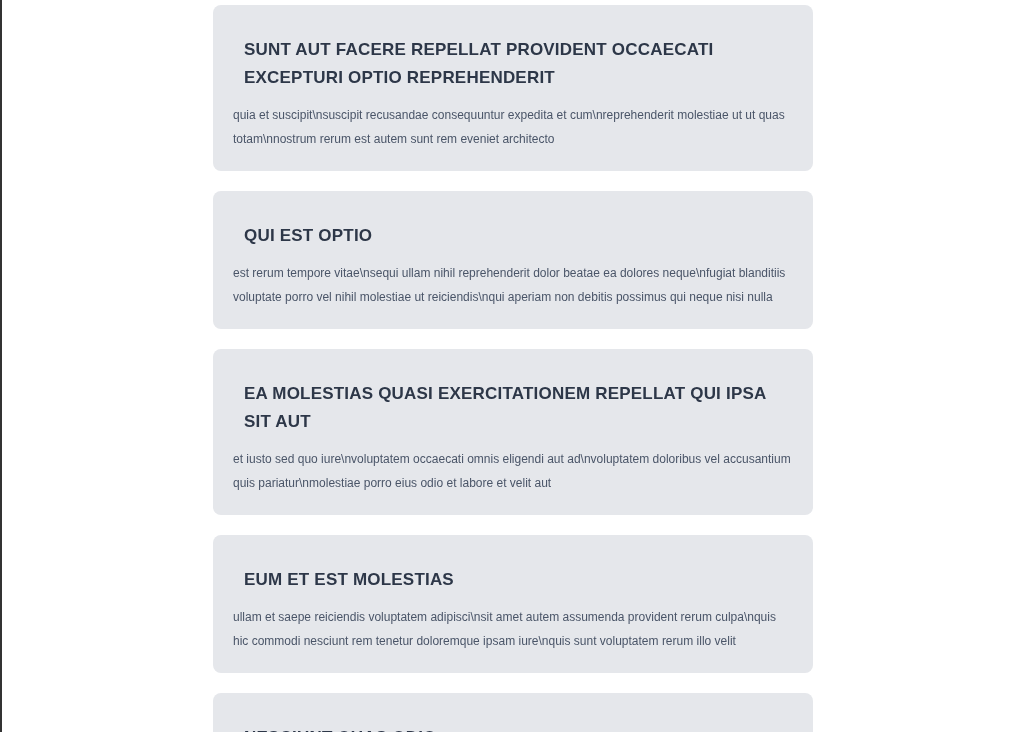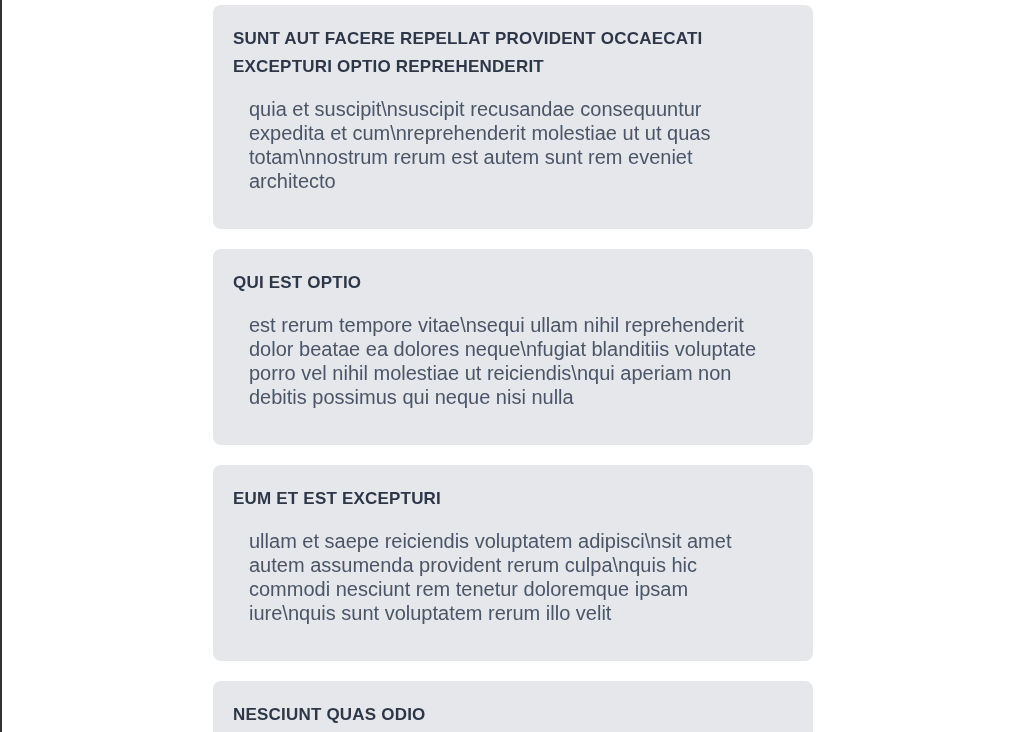--- a/index.html
+++ b/index.html
@@ -30,30 +30,30 @@
     display: flex;
     flex-direction: column;
     gap: 20px;
   }
   .post-card {
     background: #e5e7eb;
     border-radius: 8px;
     padding: 20px;
   }
   .post-title {
-    margin: 0;
+    margin: 11px;
     font-size: 17px;
     line-height: 28px;
     font-weight: 700;
     color: #2d3748;
     letter-spacing: 0.2px;
   }
   .post-body {
-    margin: 16px;
-    font-size: 20px;
+    margin: 0;
+    font-size: 12px;
     line-height: 24px;
     font-weight: 400;
     color: #4a5568;
   }
 </style>
 </head>
 <body>
 
 <div class="window-border"></div>
 
@@ -62,23 +62,27 @@
   <div class="post-card">
     <h2 class="post-title">SUNT AUT FACERE REPELLAT PROVIDENT OCCAECATI EXCEPTURI OPTIO REPREHENDERIT</h2>
     <p class="post-body">quia et suscipit\nsuscipit recusandae consequuntur expedita et cum\nreprehenderit molestiae ut ut quas totam\nnostrum rerum est autem sunt rem eveniet architecto</p>
   </div>
 
   <div class="post-card">
     <h2 class="post-title">QUI EST OPTIO</h2>
     <p class="post-body">est rerum tempore vitae\nsequi ullam nihil reprehenderit dolor beatae ea dolores neque\nfugiat blanditiis voluptate porro vel nihil molestiae ut reiciendis\nqui aperiam non debitis possimus qui neque nisi nulla</p>
   </div>
 
+  <div class="post-card">
+    <h2 class="post-title">EA MOLESTIAS QUASI EXERCITATIONEM REPELLAT QUI IPSA SIT AUT</h2>
+    <p class="post-body">et iusto sed quo iure\nvoluptatem occaecati omnis eligendi aut ad\nvoluptatem doloribus vel accusantium quis pariatur\nmolestiae porro eius odio et labore et velit aut</p>
+  </div>
 
   <div class="post-card">
-    <h2 class="post-title">EUM ET EST EXCEPTURI</h2>
+    <h2 class="post-title">EUM ET EST MOLESTIAS</h2>
     <p class="post-body">ullam et saepe reiciendis voluptatem adipisci\nsit amet autem assumenda provident rerum culpa\nquis hic commodi nesciunt rem tenetur doloremque ipsam iure\nquis sunt voluptatem rerum illo velit</p>
   </div>
 
   <div class="post-card">
     <h2 class="post-title">NESCIUNT QUAS ODIO</h2>
   </div>
 
 </div>
 
 </body></html>

